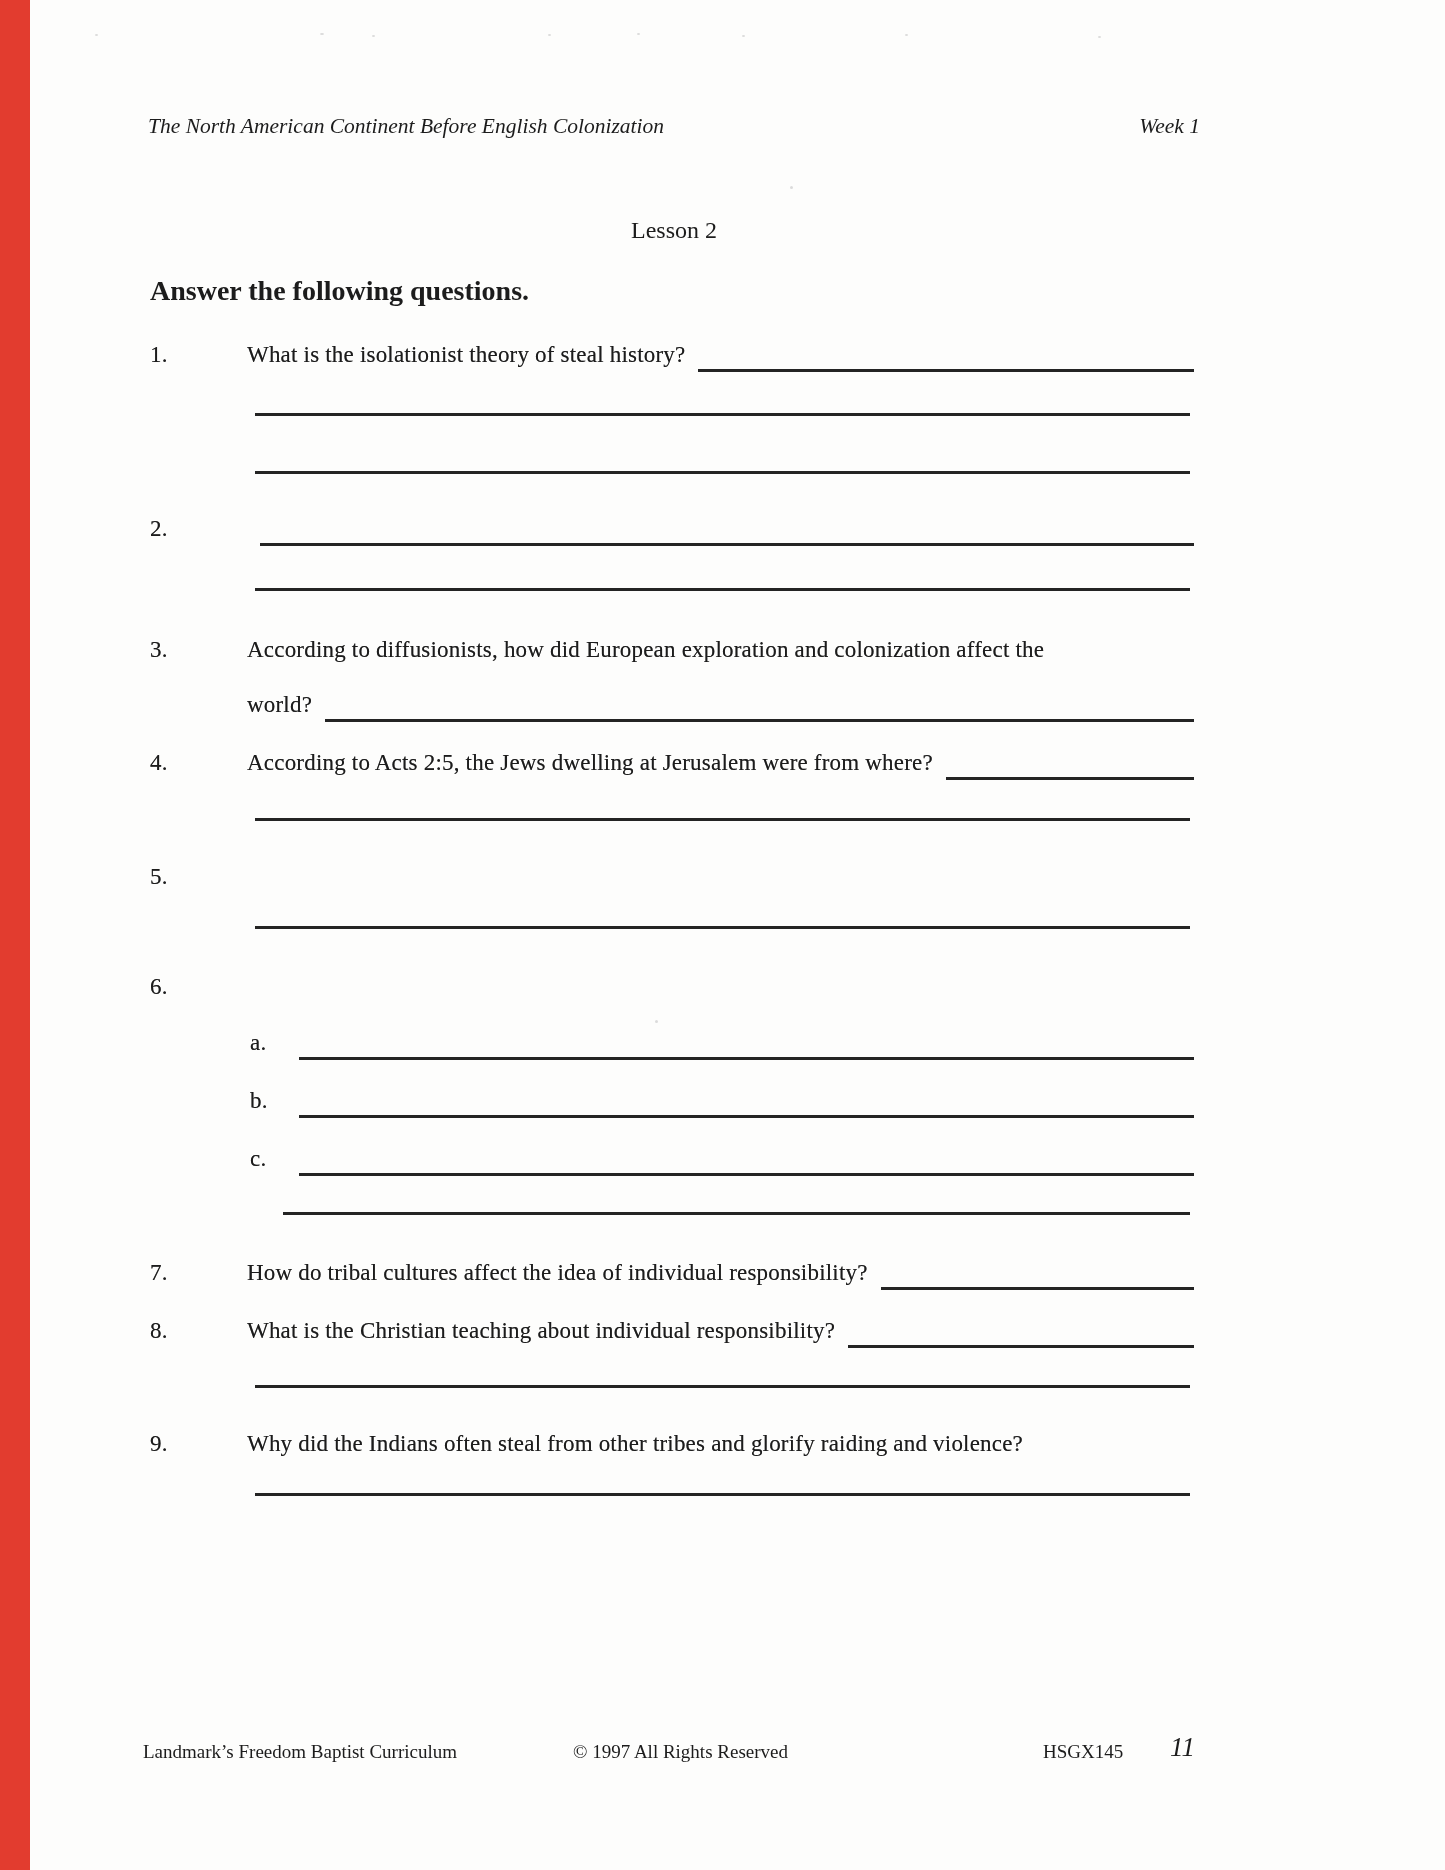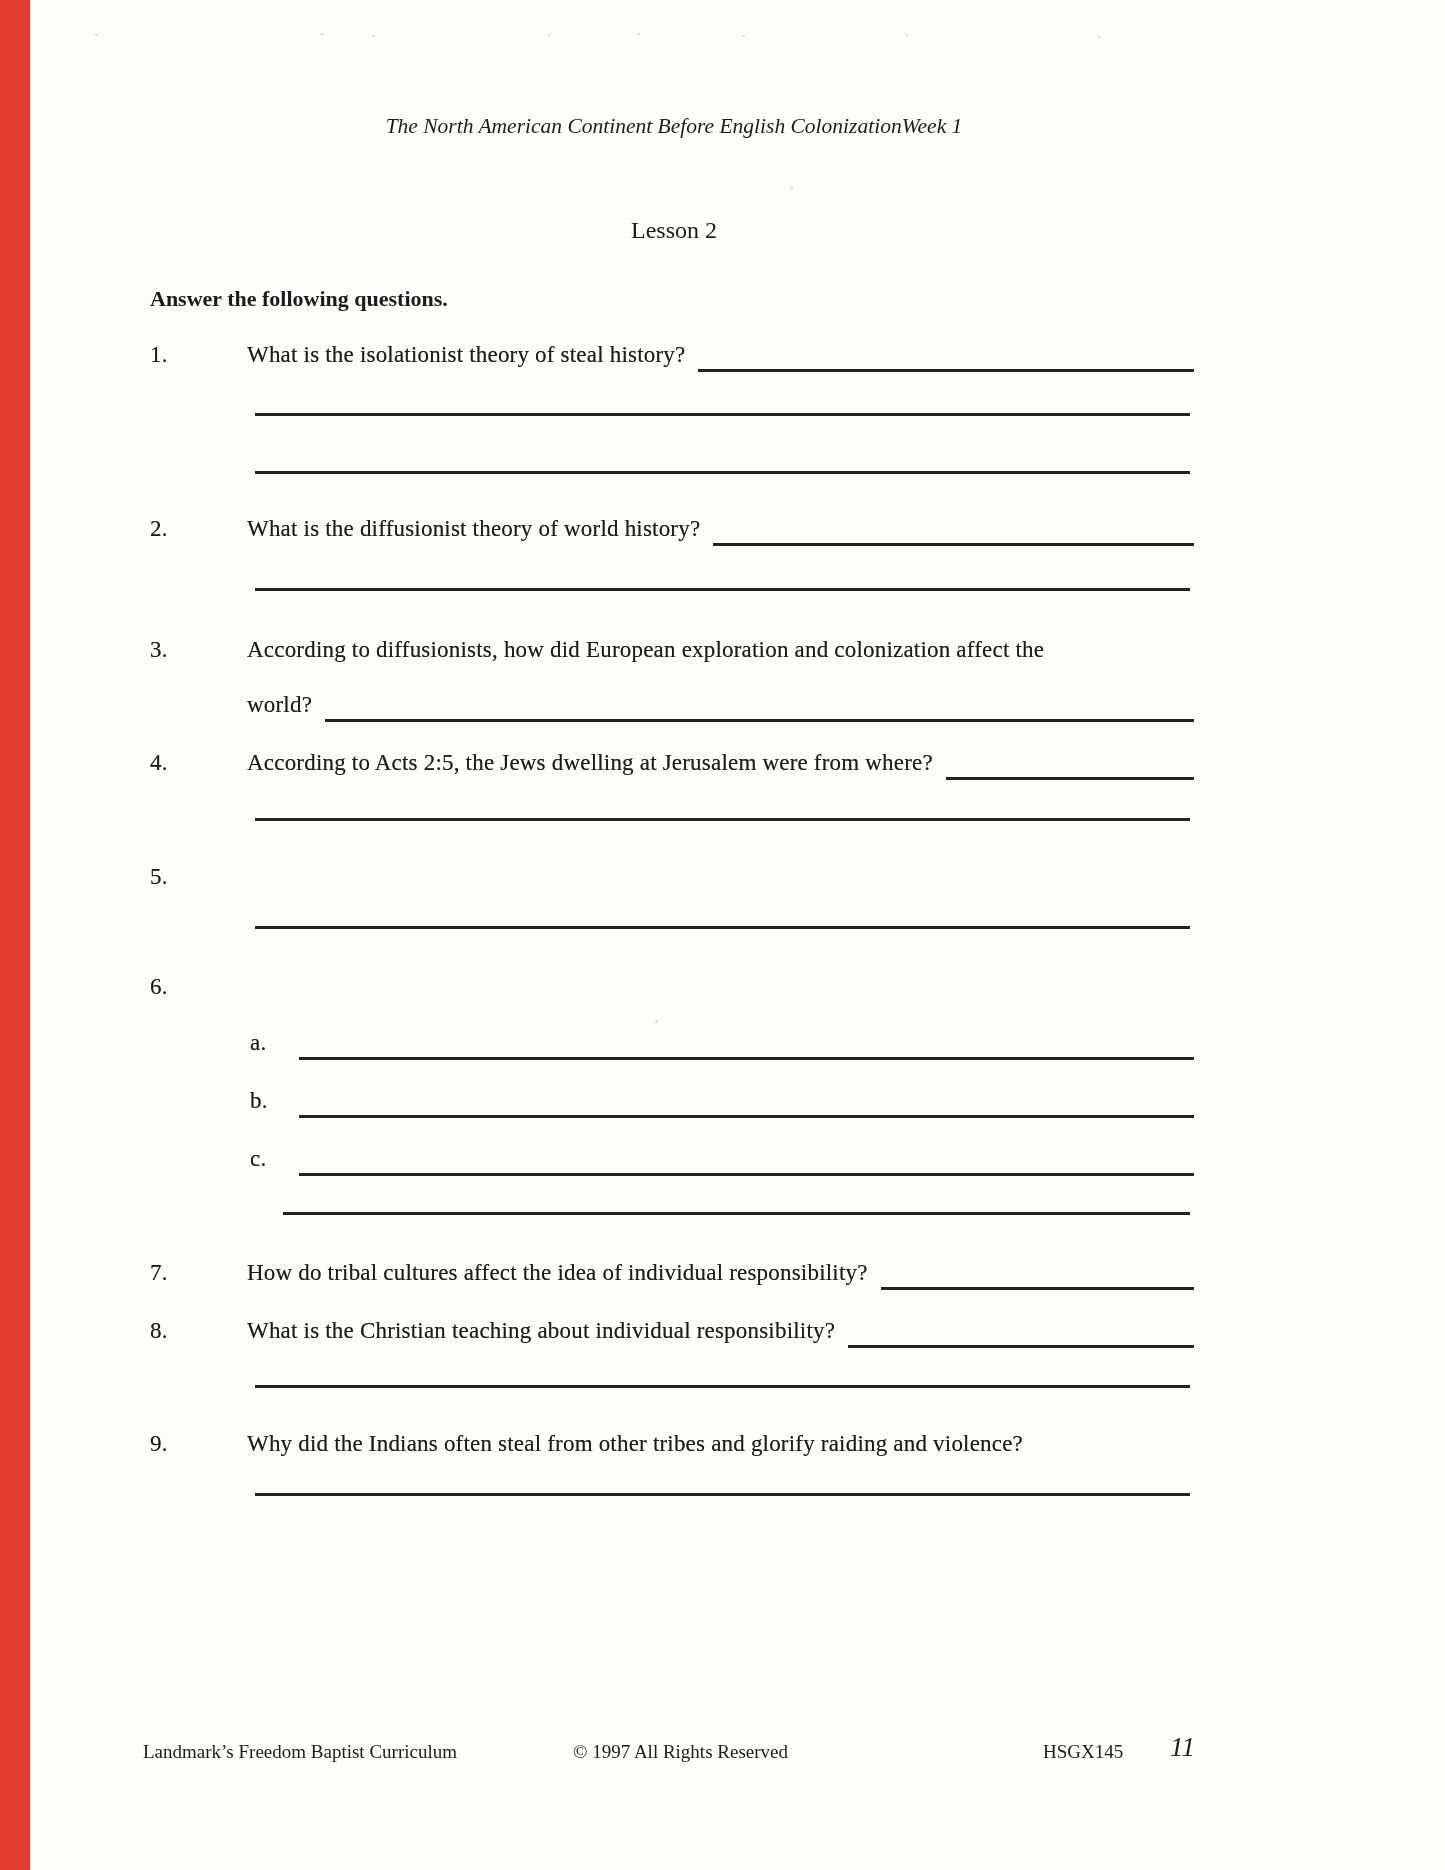--- a/index.html
+++ b/index.html
@@ -18,30 +18,30 @@
     overflow:hidden;
   }
   .edge-stripe{
     position:absolute;left:0;top:0;width:30px;height:1870px;
     background:var(--stripe);
   }
   .speck{position:absolute;background:#c9c9c9;border-radius:50%;opacity:.65;}
 
   .hdr{
     position:absolute;left:148px;right:245px;top:112px;
-    display:flex;justify-content:center;
+    display:flex;justify-content:space-between;
     font-style:italic;font-size:21.5px;line-height:28px;
   }
   .lesson-title{
     position:absolute;left:148px;right:245px;top:215px;
     text-align:center;font-weight:normal;font-size:24px;line-height:30px;
   }
   .instructions{
-    position:absolute;left:150px;top:284px;
-    font-weight:bold;font-size:22px;line-height:30px;
+    position:absolute;left:150px;top:276px;
+    font-weight:bold;font-size:28px;line-height:30px;
   }
 
   .row{
     position:absolute;left:150px;right:251px;height:32px;
     display:flex;align-items:flex-start;
     font-size:23px;line-height:30px;letter-spacing:.2px;
     text-shadow:0 0 .4px rgba(0,0,0,.5);
   }
   .num{flex:0 0 97px;}
   .qt{white-space:nowrap;}
@@ -91,21 +91,20 @@
 <div class="row" style="top:340px">
   <span class="num">1.</span>
   <span class="qt">What is the isolationist theory of steal history?</span>
   <span class="fill"></span>
 </div>
 <div class="rule" style="top:413px"></div>
 <div class="rule" style="top:471px"></div>
 
 <div class="row" style="top:514px">
   <span class="num">2.</span>
-  <span class="qt">What is the diffusionist theory of world history?</span>
   <span class="fill"></span>
 </div>
 <div class="rule" style="top:588px"></div>
 
 <div class="row" style="top:635px">
   <span class="num">3.</span>
   <span class="qt">According to diffusionists, how did European exploration and colonization affect the</span>
 </div>
 <div class="row" style="top:690px">
   <span class="num"></span>

